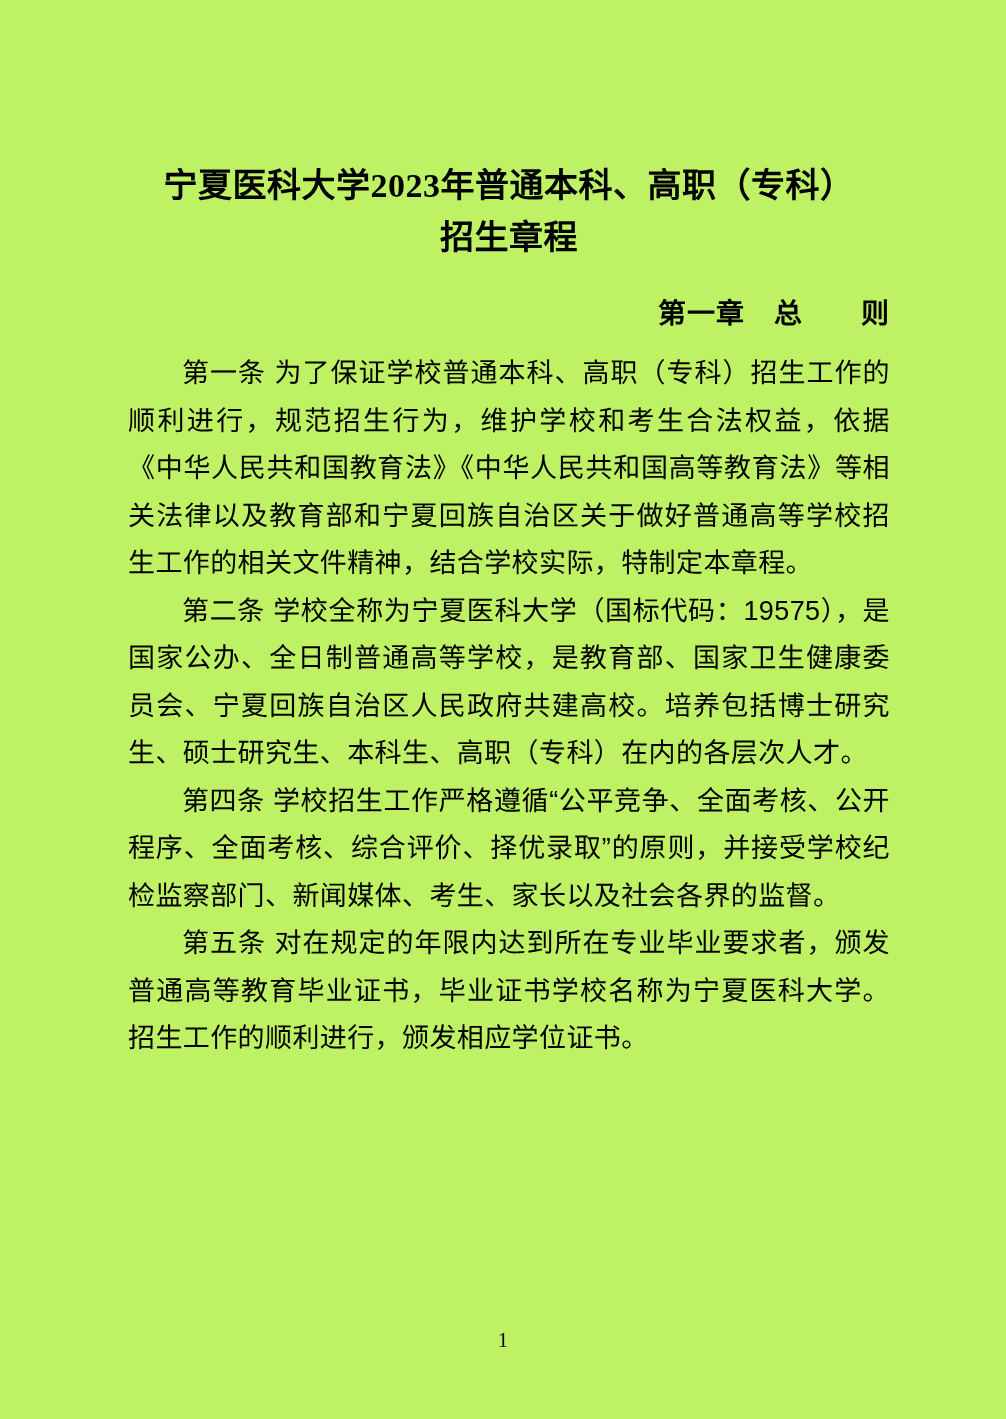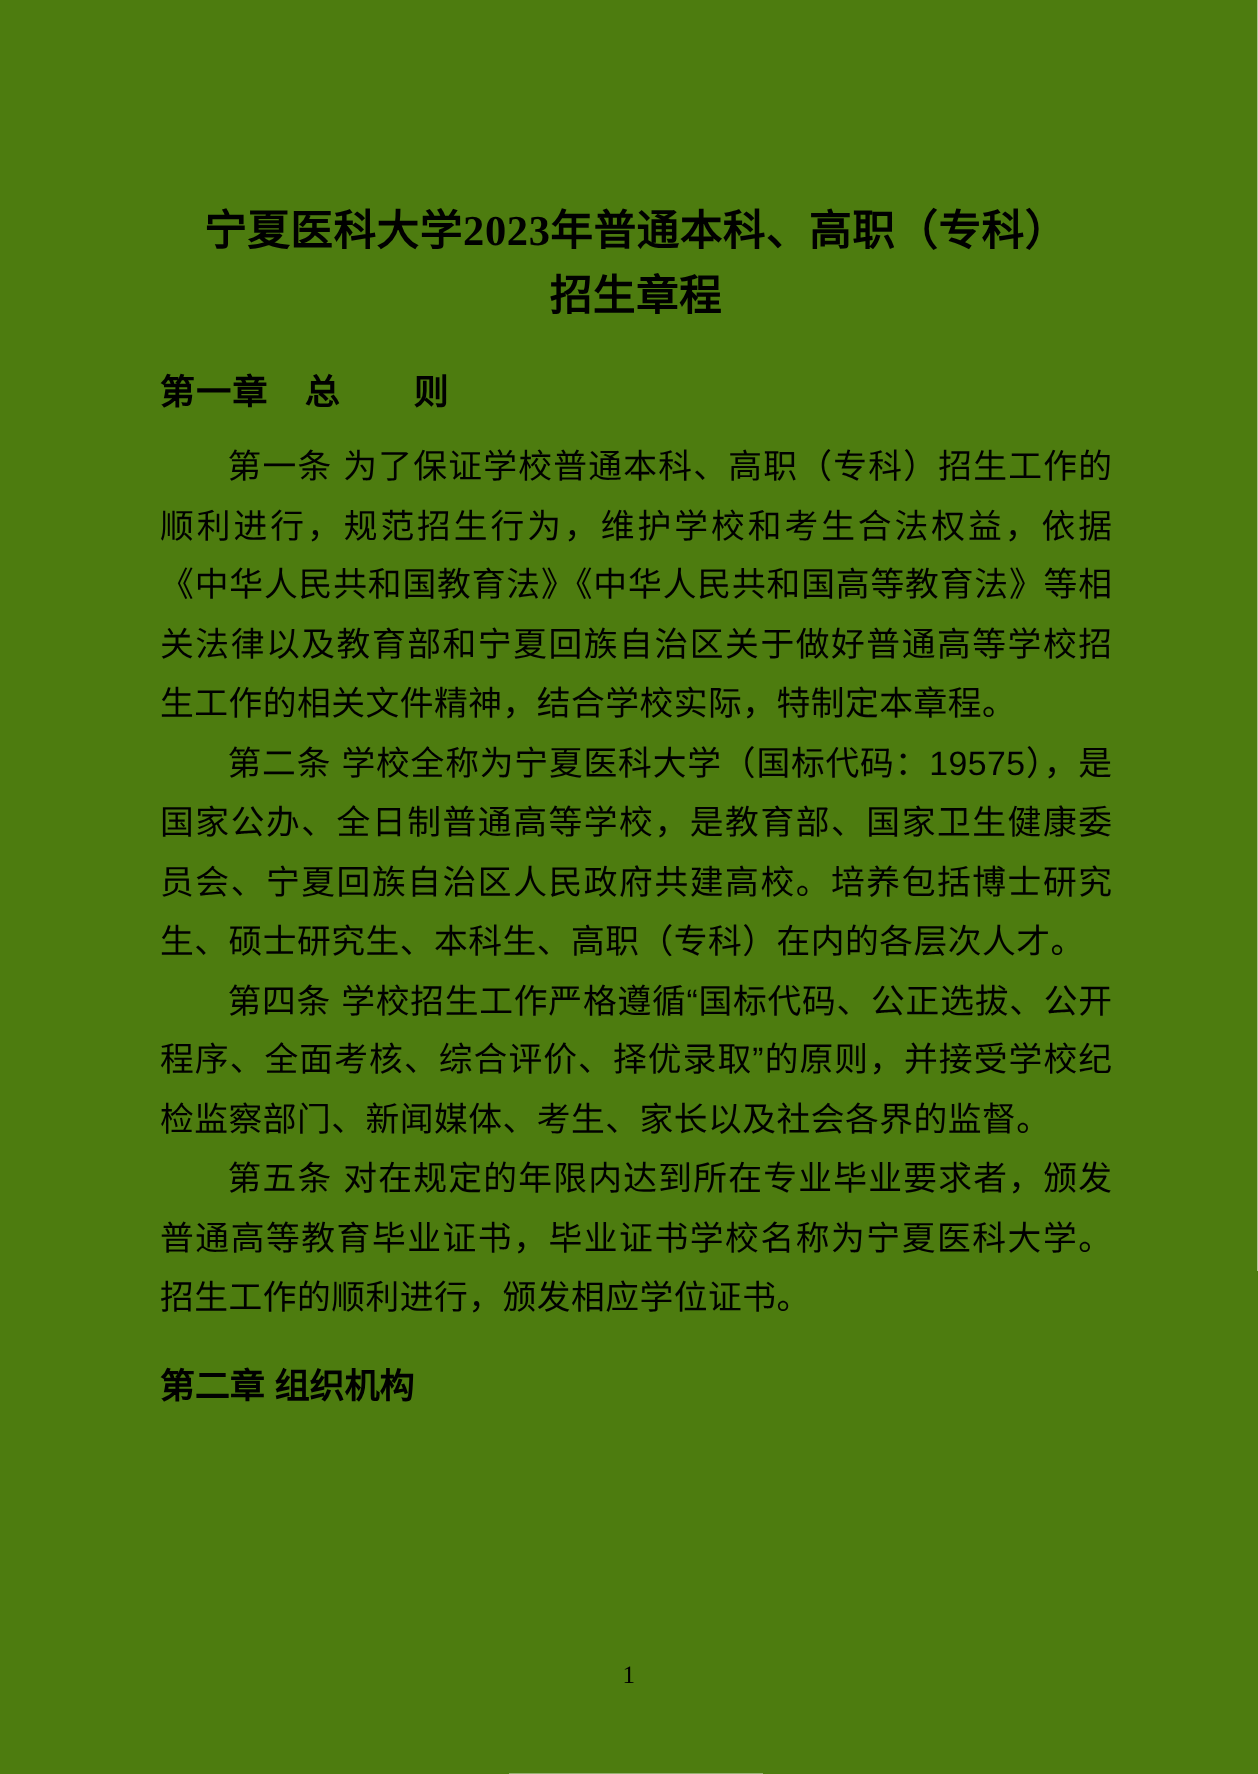--- a/index.html
+++ b/index.html
@@ -11,21 +11,21 @@
   body {
     font-family: "Liberation Serif", "DejaVu Serif", serif;
     color: #000000;
     -webkit-font-smoothing: antialiased;
   }
   .page {
     position: relative;
     width: 1006px;
     height: 1419px;
     margin: 0 auto;
-    background: #4d7c0f;
+    background: #bef264;
     overflow: hidden;
     box-sizing: border-box;
   }
   .content {
     position: absolute;
     left: 128px;
     top: 0;
     width: 762px;
   }
   
@@ -43,21 +43,21 @@
   .doc-title .tline {
     display: block;
   }
   
   .chapter-heading {
     margin: 0;
     font-family: "Liberation Sans", "DejaVu Sans", sans-serif;
     font-weight: bold;
     font-size: 28px;
     line-height: 48px;
-    text-align: left;
+    text-align: right;
     color: #000000;
   }
   .chapter-heading.ch1 {
     padding-top: 26px;
     letter-spacing: 1px;
   }
   .chapter-heading.ch2 {
     padding-top: 22px;
   }
   
@@ -101,23 +101,22 @@
     <h1 class="doc-title">
       <span class="tline">宁夏医科大学2023年普通本科、高职（专科）</span>
       <span class="tline">招生章程</span>
     </h1>
 
     <h2 class="chapter-heading ch1">第一章　总　　则</h2>
 
     <div class="par-block">
       <p class="body-par">第一条  为了保证学校普通本科、高职（专科）招生工作的顺利进行，规范招生行为，维护学校和考生合法权益，依据《中华人民共和国教育法》《中华人民共和国高等教育法》等相关法律以及教育部和宁夏回族自治区关于做好普通高等学校招生工作的相关文件精神，结合学校实际，特制定本章程。</p>
       <p class="body-par">第二条  学校全称为宁夏医科大学（国标代码：19575），是国家公办、全日制普通高等学校，是教育部、国家卫生健康委员会、宁夏回族自治区人民政府共建高校。培养包括博士研究生、硕士研究生、本科生、高职（专科）在内的各层次人才。</p>
-      <p class="body-par">第四条  学校招生工作严格遵循“国标代码、公正选拔、公开程序、全面考核、综合评价、择优录取”的原则，并接受学校纪检监察部门、新闻媒体、考生、家长以及社会各界的监督。</p>
+      <p class="body-par">第四条  学校招生工作严格遵循“公平竞争、全面考核、公开程序、全面考核、综合评价、择优录取”的原则，并接受学校纪检监察部门、新闻媒体、考生、家长以及社会各界的监督。</p>
       <p class="body-par">第五条  对在规定的年限内达到所在专业毕业要求者，颁发普通高等教育毕业证书，毕业证书学校名称为宁夏医科大学。招生工作的顺利进行，颁发相应学位证书。</p>
     </div>
 
-    <h2 class="chapter-heading ch2">第二章 组织机构</h2>
 
   </div>
 
   <div class="page-number">1</div>
 
 </div>
 
 </body></html>

